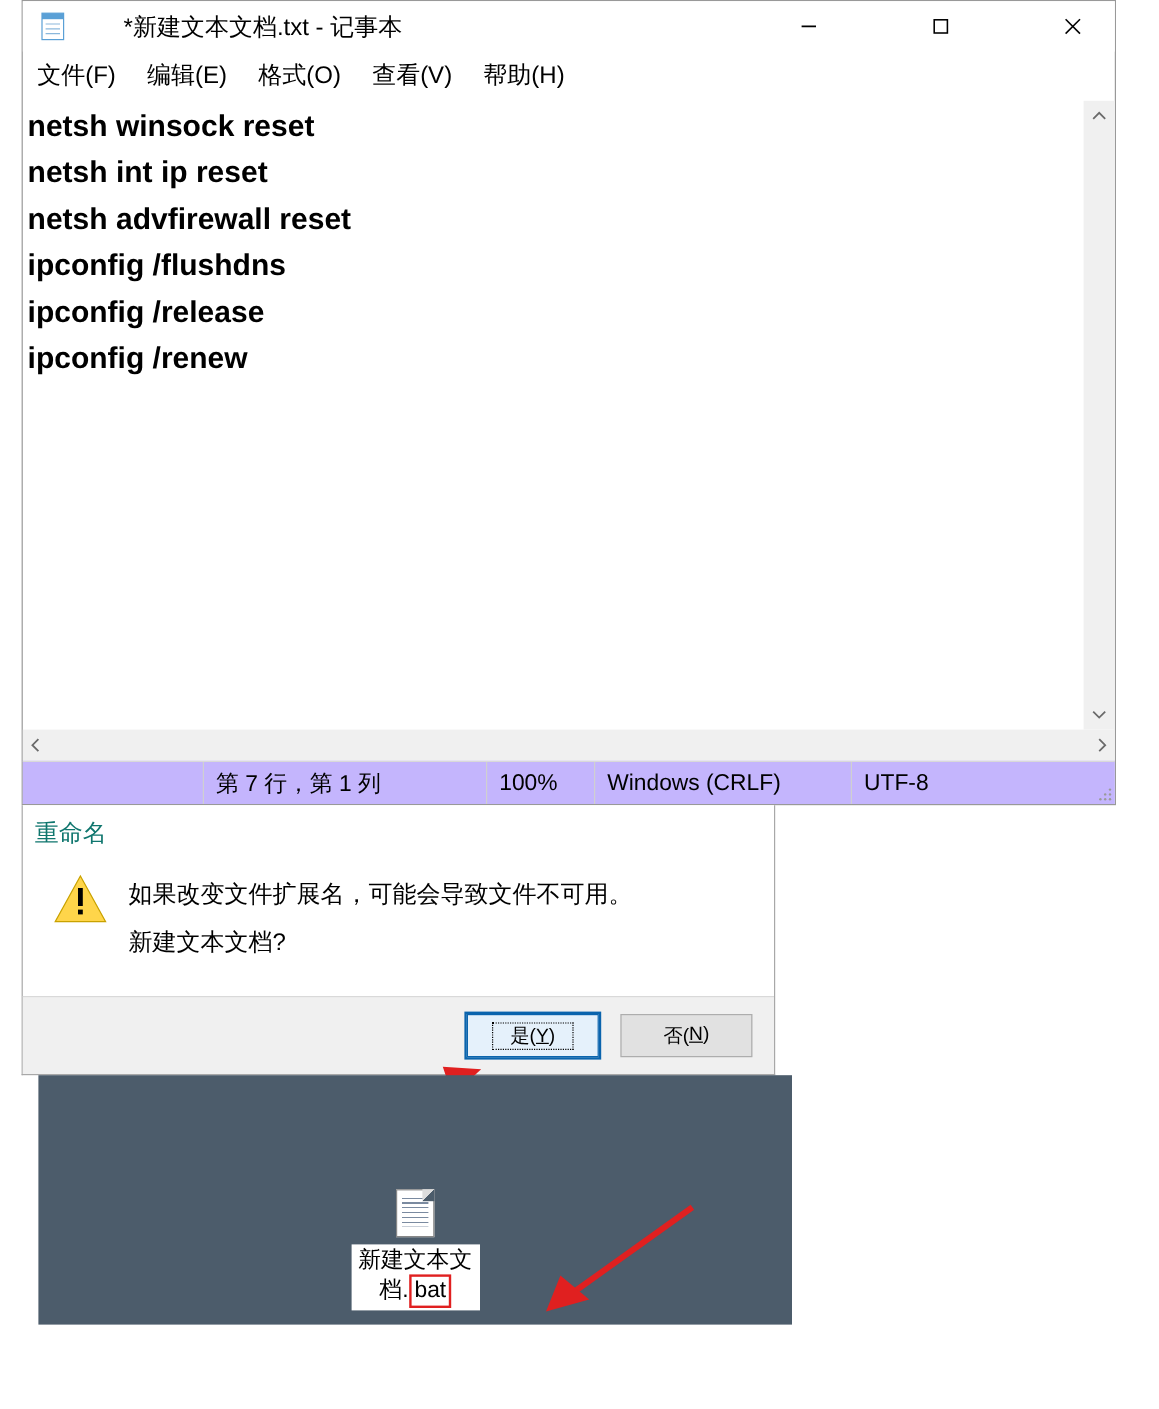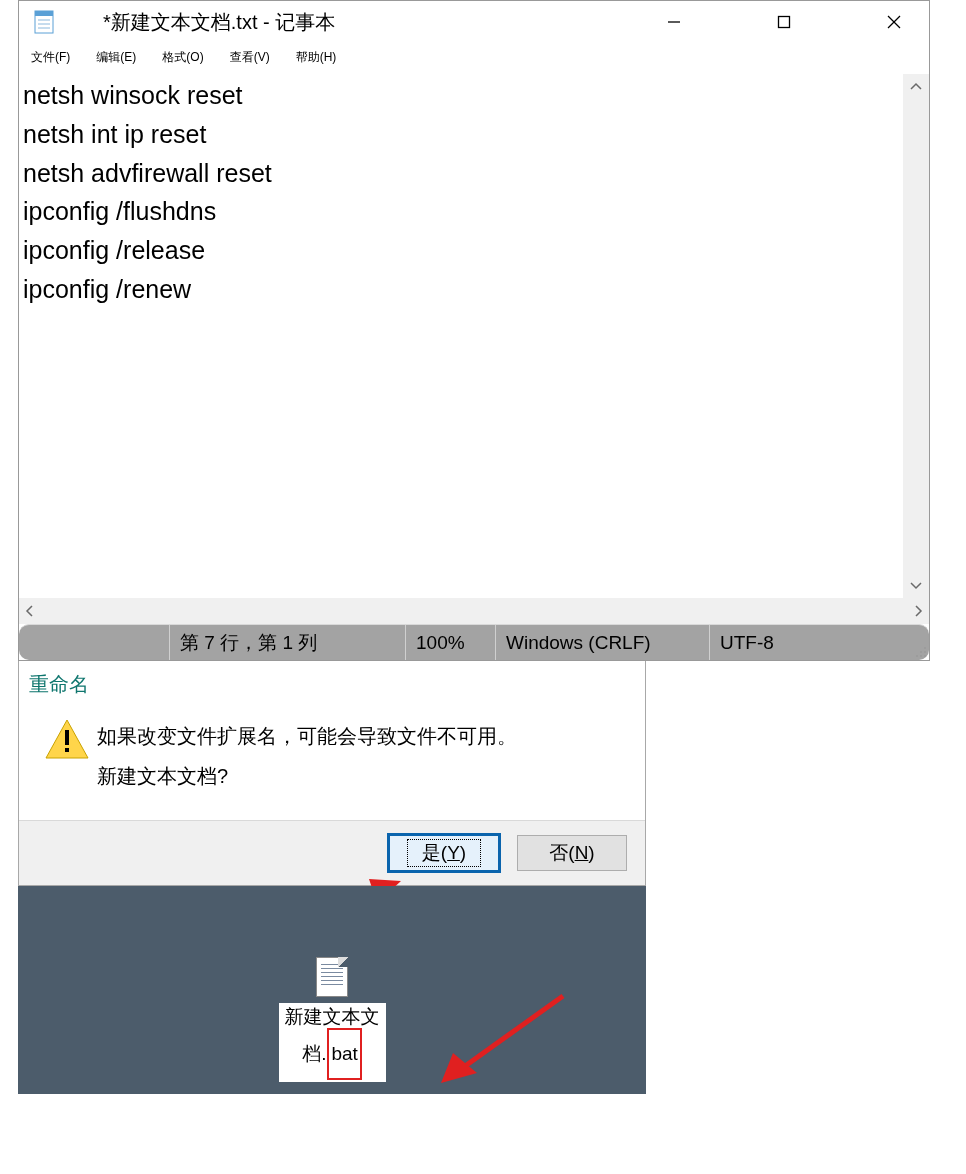--- a/index.html
+++ b/index.html
@@ -40,40 +40,41 @@
     width: 70px; height: 42px;
     display: flex; align-items: center; justify-content: center;
     color: #000;
   }
   .win-btn svg { display: block; }
 
   .menubar {
     display: flex;
     gap: 14px;
     padding: 4px 6px 6px 6px;
-    font-size: 12px;
+    font-size: 20px;
     color: #000;
   }
   .menubar .menu-item { padding: 2px 6px; }
 
   .editor-wrap {
     position: relative;
     display: flex;
   }
   .editor {
     flex: 1;
     white-space: pre;
     font-family: "Microsoft YaHei", "Segoe UI", Tahoma, sans-serif;
     font-size: 25px;
     line-height: 1.55;
     color: #000;
     padding: 2px 4px 2px 4px;
     min-height: 524px;
     border-right: 0;
     overflow: hidden;
+    font-weight: bold;
   }
   .vscrollbar {
     width: 26px;
     background: #f0f0f0;
     position: relative;
   }
   .vscrollbar .arrow {
     position: absolute;
     left: 0; right: 0;
     height: 24px;
@@ -90,22 +91,21 @@
     padding: 0 6px;
     color: #6a6a6a;
   }
 
   .statusbar {
     display: flex;
     height: 36px;
     border-top: 1px solid #d9d9d9;
     font-size: 19px;
     color: #000;
-    background: #a3a3a3;
-    border-radius: 10px;
+    background: #c4b5fd;
   }
   .statusbar .cell {
     border-left: 1px solid #d0d0d0;
     display: flex; align-items: center;
     padding: 0 10px;
     height: 100%;
   }
   .statusbar .cell:first-child { border-left: none; }
   .statusbar .cell.blank { flex: 0 0 150px; }
   .statusbar .pos   { flex: 0 0 236px; }
@@ -131,58 +131,58 @@
   .dialog .dlg-body {
     display: flex;
     padding: 14px 10px 24px 22px;
   }
   .dialog .warn-icon {
     width: 52px;
     display:flex; align-items:flex-start; justify-content:center;
     padding-top: 2px;
   }
   .dialog .dlg-text {
-    margin-left: 4px;
+    margin-left: 14px;
     font-size: 20px;
     color: #000;
     line-height: 2.0;
   }
   .dialog .dlg-buttons {
     background: #f0f0f0;
     border-top: 1px solid #d9d9d9;
     display: flex;
     justify-content: flex-end;
     gap: 18px;
     padding: 14px 18px;
   }
   .dlg-btn {
     min-width: 110px;
     height: 36px;
     background: #e1e1e1;
     border: 1px solid #adadad;
-    font-size: 19px;
+    font-size: 16px;
     font-family: inherit;
     display: flex; align-items: center; justify-content: center;
     padding: 0 12px;
   }
   .dlg-btn.default {
     outline: 2px solid #0a64ad;
     border: 1px solid #0a64ad;
     background: #e5f1fb;
   }
   .dlg-btn.default .inner {
     border: 1px dotted #000;
     padding: 0 14px;
   }
   .dlg-btn .ul { text-decoration: underline; }
 
   
   .desktop {
     width: 628px;
-    margin-left: 18px;
+    margin-left: 32px;
     background: #4c5c6b;
     height: 208px;
     position: relative;
     display: flex;
     flex-direction: column;
     align-items: center;
     justify-content: flex-end;
     padding-bottom: 12px;
     overflow: visible;
   }
@@ -216,21 +216,21 @@
     padding: 2px 6px;
     font-size: 19px;
     text-align: center;
     color: #000;
     line-height: 1.25;
     max-width: 120px;
   }
   .file-label .ext-box {
     display:inline-block;
     border: 2px solid #e02020;
-    padding: 12px 2px;
+    padding: 0 2px;
     margin-left: 1px;
   }
 
   
   .arrow-svg {
     position: absolute;
     pointer-events: none;
   }
 </style>
 </head>

